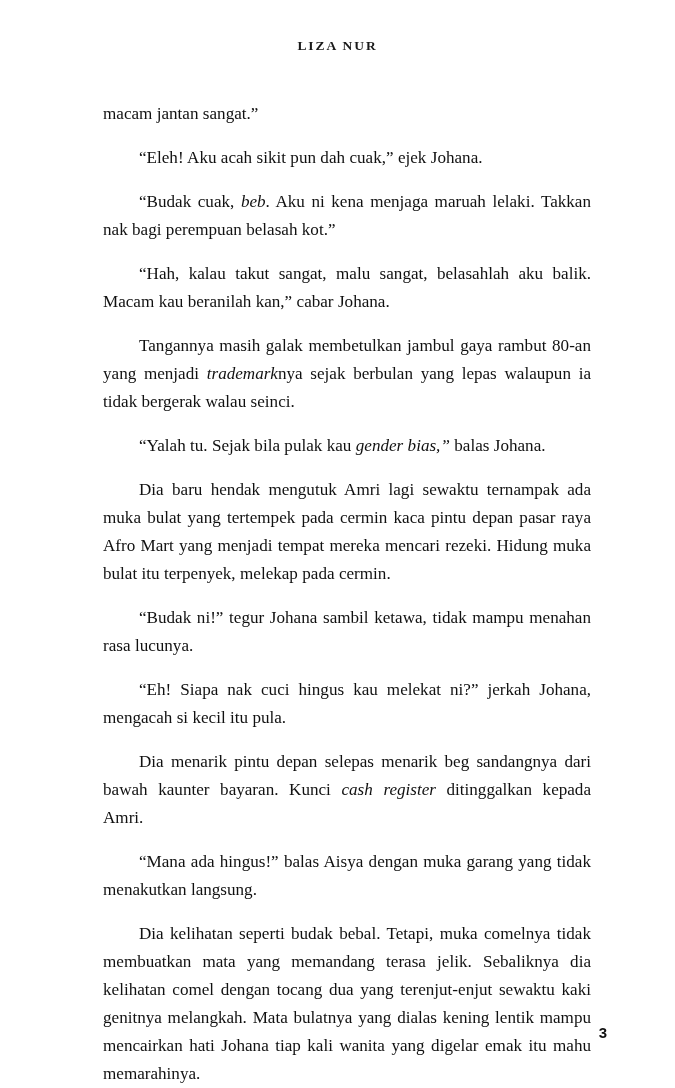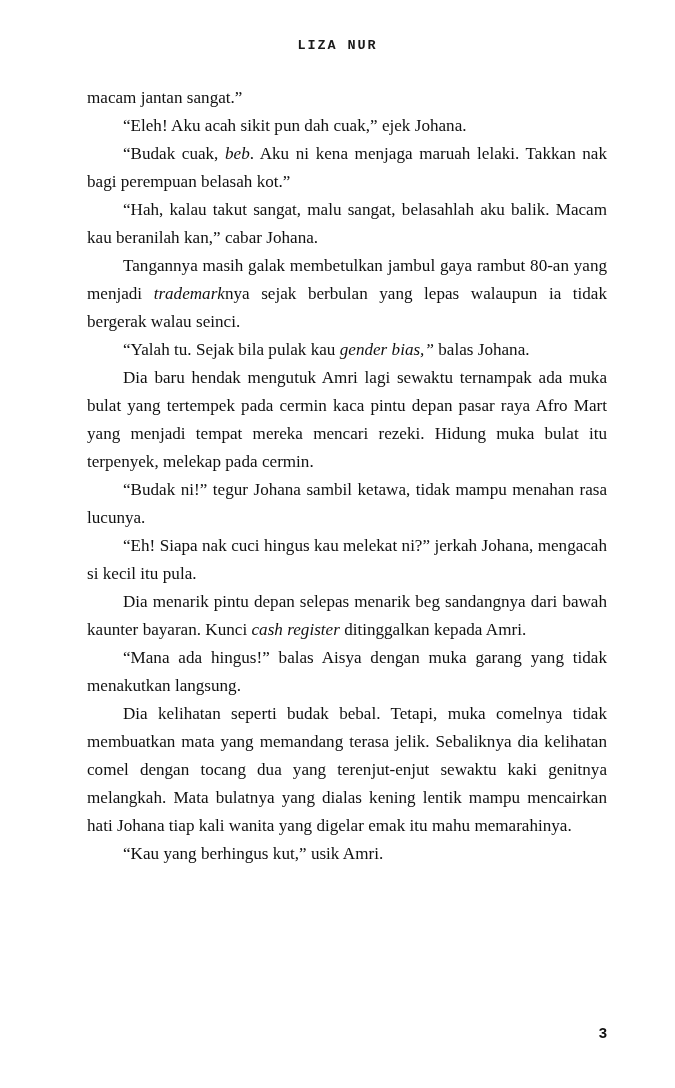--- a/index.html
+++ b/index.html
@@ -22,34 +22,34 @@
     width: 675px;
     height: 1088px;
     background: #ffffff;
   }
   .running-head {
     position: absolute;
     top: 38px;
     left: 0;
     width: 675px;
     text-align: center;
-    font-family: Liberation Mono, monospace;
+    font-family: Liberation Serif, serif;
     font-weight: 700;
     font-size: 13.5px;
     letter-spacing: 1.9px;
     color: #1a1a1a;
   }
   .text-block {
     position: absolute;
     top: 84px;
     left: 87px;
     width: 520px;
   }
   p.para {
-    margin: 0;
+    margin: 16px;
     font-size: 17.1px;
     line-height: 28.0px;
     text-align: justify;
     text-align-last: left;
     text-indent: 0;
     -webkit-hyphens: none;
     hyphens: none;
     word-spacing: 0.1px;
   }
   p.indent {

